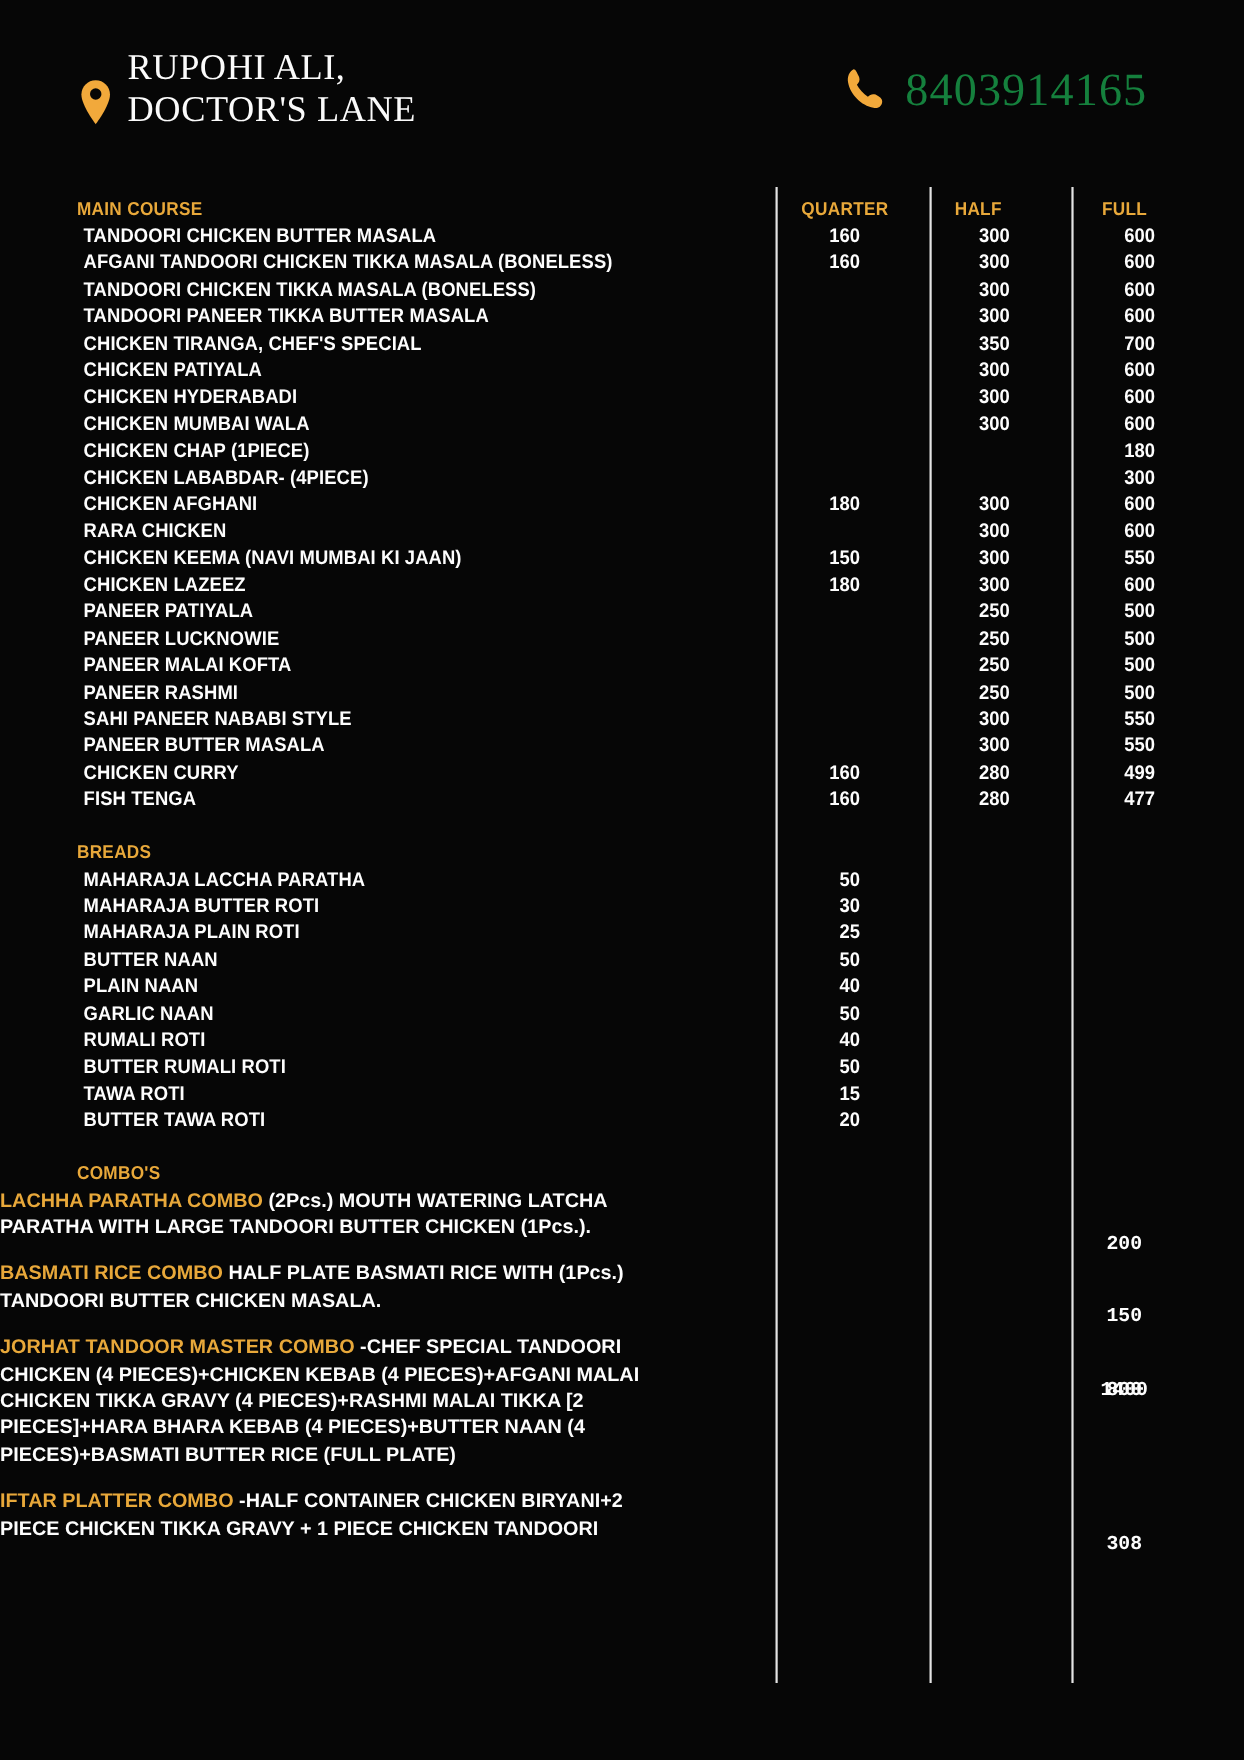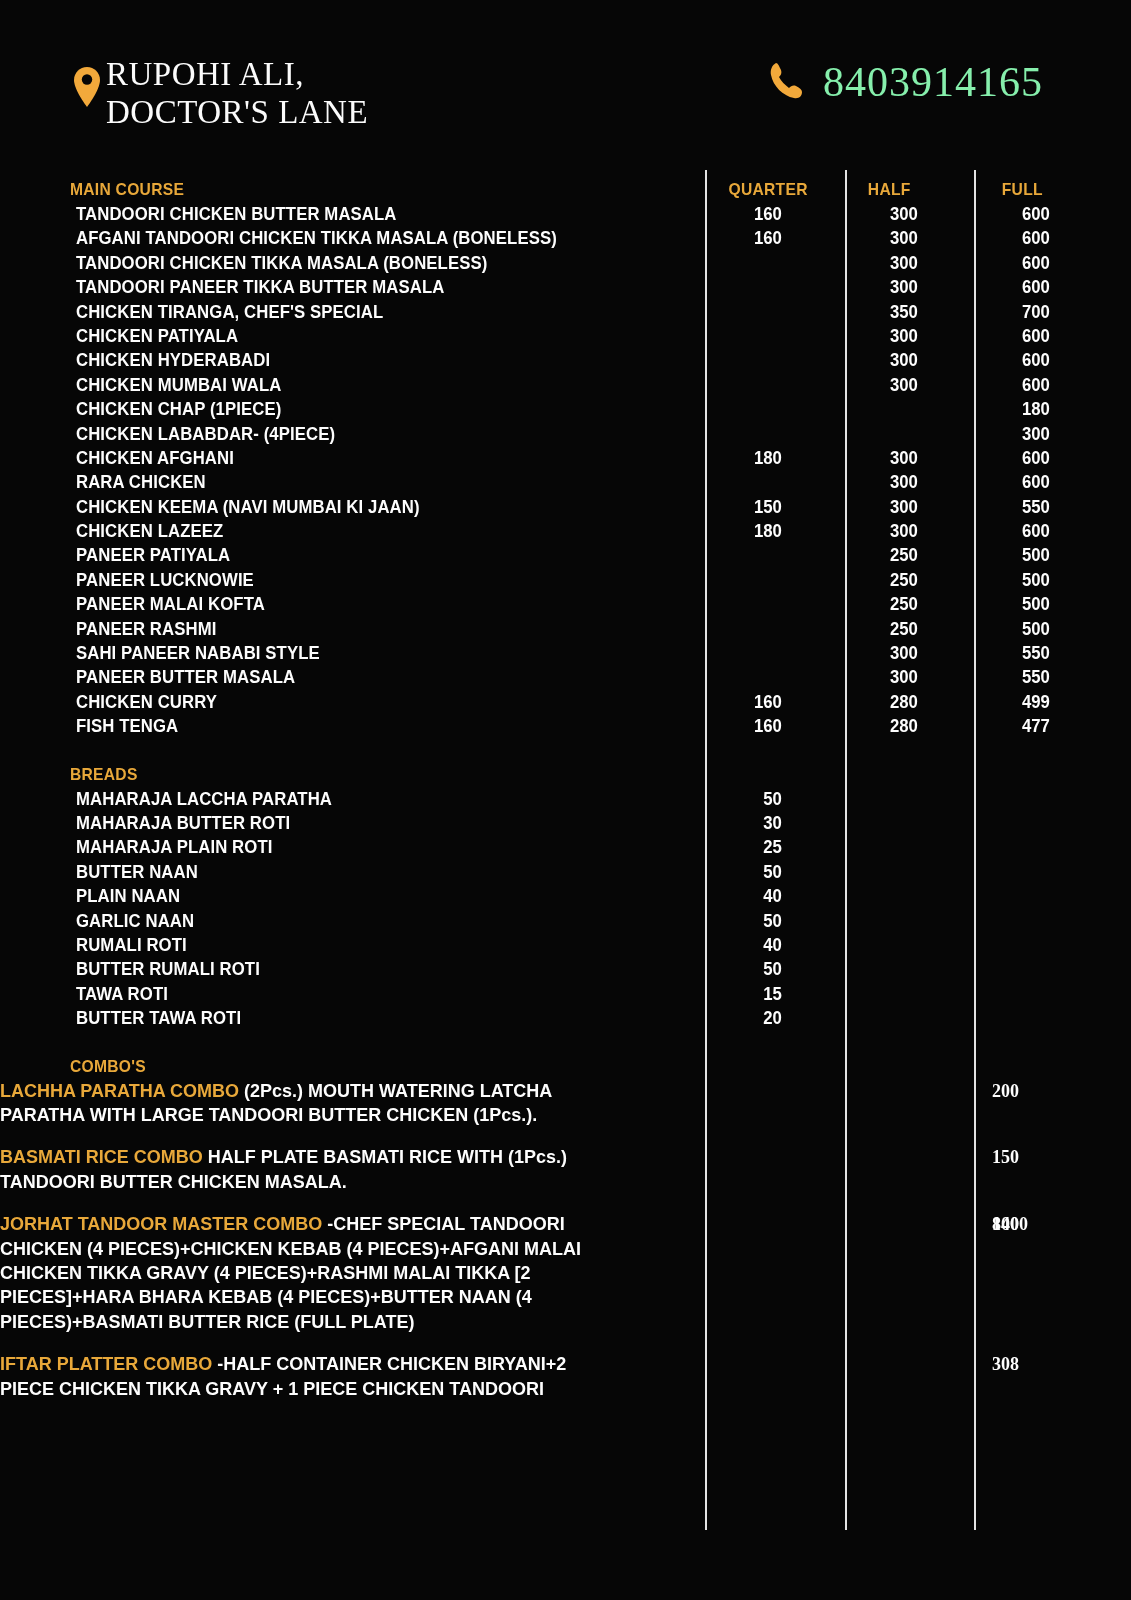--- a/index.html
+++ b/index.html
@@ -18,24 +18,24 @@
   }
 
   
   #header {
     position: absolute;
     left: 0; top: 0;
     width: 1131px; height: 170px;
   }
   #addr-block {
     position: absolute;
-    left: 72px; top: 56px;
+    left: 72px; top: 44px;
     display: flex;
-    align-items: flex-start;
-    gap: 4px;
+    align-items: flex-end;
+    gap: 14px;
   }
   #pin-icon { margin-top: 10px; flex: 0 0 auto; }
   #addr-lines {
     font-family: "Liberation Serif", serif;
     color: #fbfbfb;
     font-size: 33px;
     line-height: 1.14;
     letter-spacing: 0.5px;
   }
   #addr-lines div { white-space: nowrap; }
@@ -60,21 +60,21 @@
 
   #phone-block {
     position: absolute;
     right: 88px; top: 58px;
     display: flex;
     align-items: center;
     gap: 20px;
   }
   #phone-number {
     font-family: "Liberation Serif", serif;
-    color: #86efac;
+    color: #15803d;
     font-size: 42px;
     letter-spacing: 1px;
   }
 
   
   .divider {
     position: absolute;
     width: 2px;
     background: #e3e3e3;
   }
@@ -155,26 +155,27 @@
     font-weight: bold;
     font-size: 18px;
     line-height: 24.4px;
     font-family: "Liberation Sans Narrow", "Liberation Sans", sans-serif;
   }
   .combo-text .cname { color: #e8a83a; }
   .combo-price {
     position: absolute;
     left: 992px;
     width: 60px;
-    text-align: left;
+    text-align: center;
     color: #fdfdfd;
     font-weight: bold;
     font-size: 18px;
     line-height: 24.4px;
-    font-family: Liberation Serif, serif;
+    font-family: Liberation Mono, monospace;
+    margin-top: 40px;
   }
 </style>
 </head>
 <body>
 
 <div id="page">
 
   <div id="header">
 
     <div id="addr-block">

